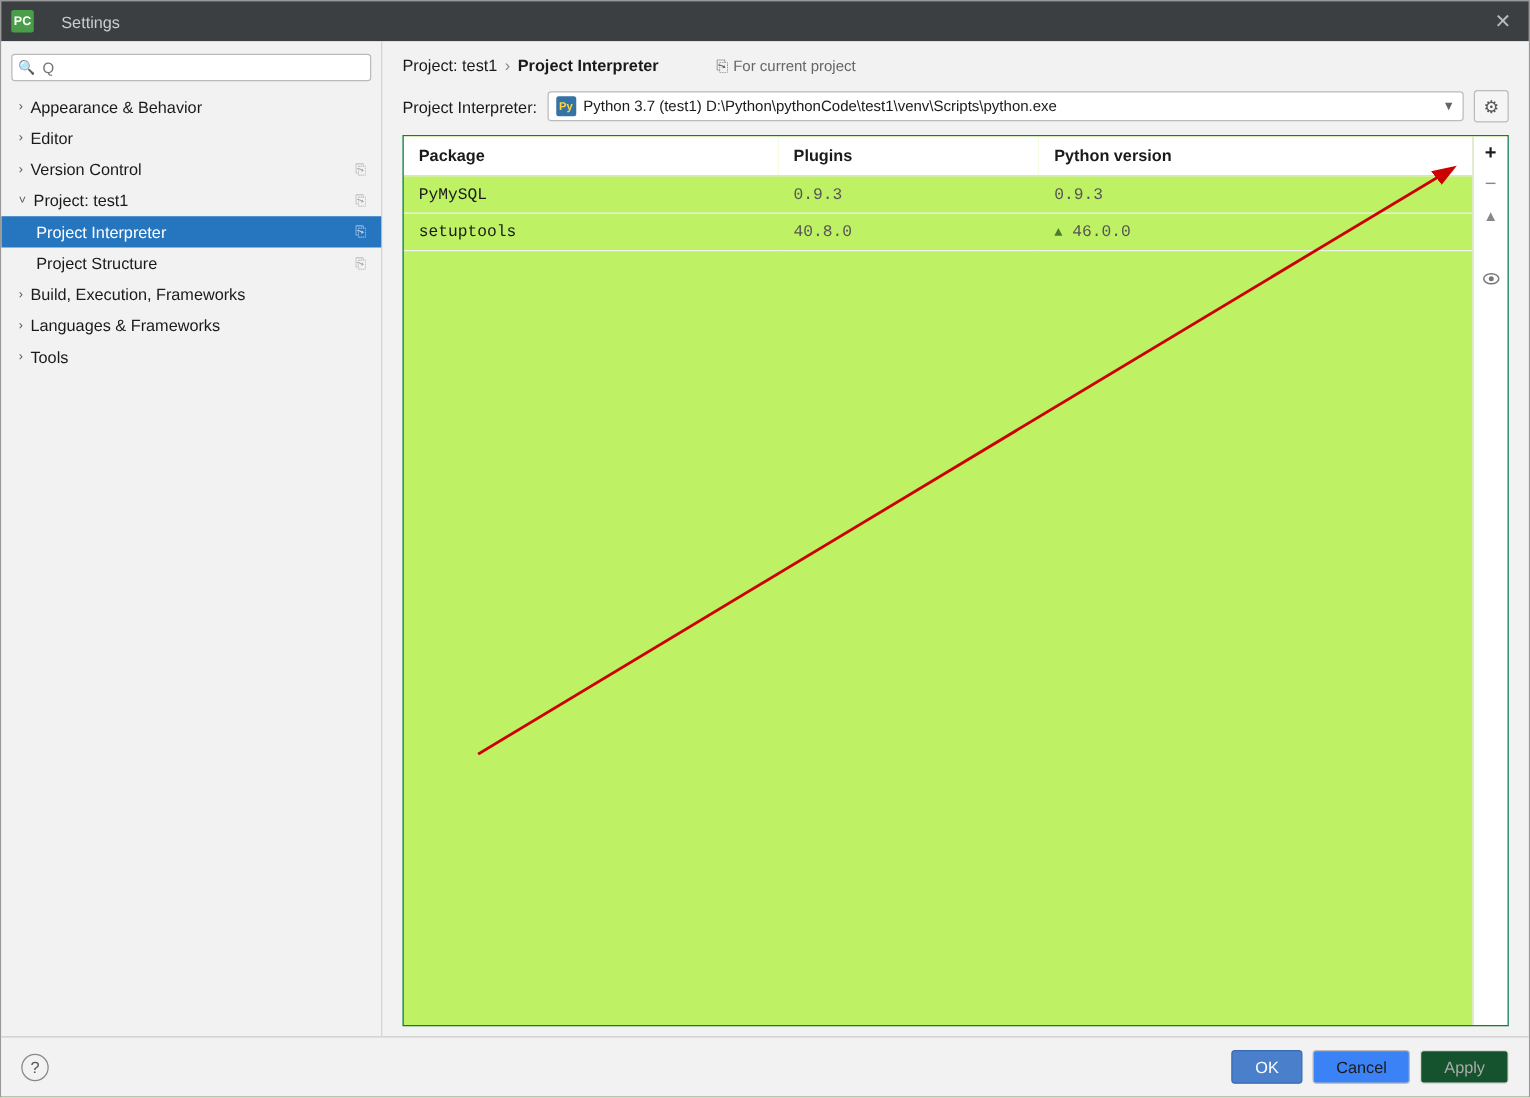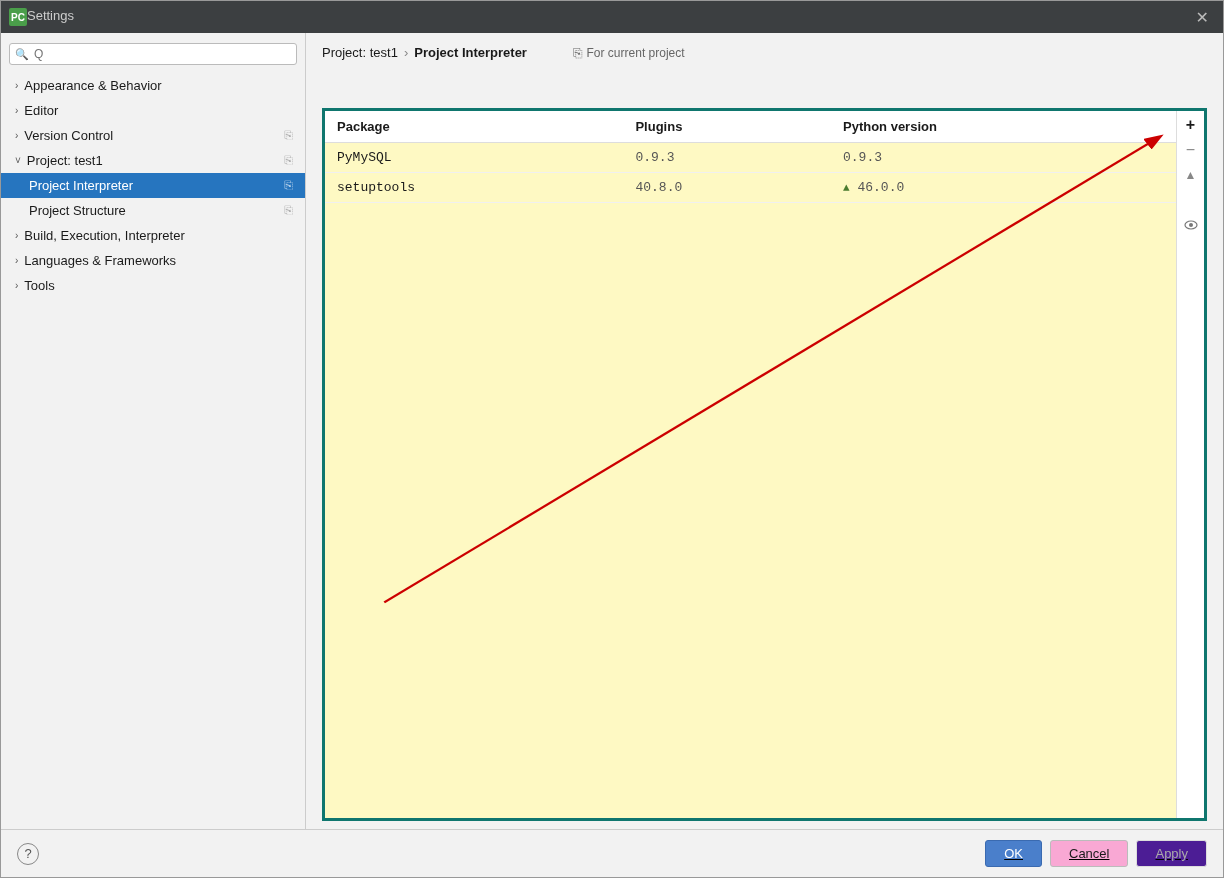--- a/index.html
+++ b/index.html
@@ -27,21 +27,22 @@
       display: flex;
       align-items: center;
       justify-content: space-between;
       padding: 0 8px;
       height: 32px;
       flex-shrink: 0;
     }
 
     .titlebar-left {
       display: flex;
-      gap: 0;
+      align-items: center;
+      gap: 22px;
     }
 
     .titlebar-icon {
       width: 18px;
       height: 18px;
       background: #4a9e4a;
       border-radius: 2px;
       display: flex;
       align-items: center;
       justify-content: center;
@@ -230,26 +231,25 @@
       align-items: center;
       justify-content: center;
       cursor: pointer;
       font-size: 14px;
       color: #555;
     }
 
     
     .table-container {
       flex: 1;
-      background: #fef9c3;
-      border: 3px solid #0f766e;
+      background: #bef264;
+      border: 1px solid #0f766e;
       display: flex;
       overflow: hidden;
       position: relative;
-      margin-top: 36px;
     }
 
     .packages-table {
       flex: 1;
       overflow: auto;
     }
 
     table {
       width: 100%;
       border-collapse: collapse;
@@ -343,42 +343,41 @@
       font-size: 13px;
       cursor: pointer;
       display: flex;
       align-items: center;
       justify-content: center;
     }
 
     .bottom-bar-right {
       display: flex;
       gap: 8px;
-      text-decoration: underline;
     }
 
     .btn {
       padding: 5px 18px;
       border-radius: 3px;
       font-size: 13px;
       cursor: pointer;
       border: 1px solid #bbb;
-      background: #f9a8d4;
+      background: #3b82f6;
       color: #1a1a1a;
     }
 
     .btn.primary {
       background: #4a7fcb;
       color: white;
       border-color: #3a6ab0;
     }
 
     .btn.disabled {
       color: #aaa;
-      background: #4c1d95;
+      background: #14532d;
       border-color: #ddd;
       cursor: default;
     }
 
     
     .annotation-overlay {
       position: absolute;
       top: 0;
       left: 0;
       width: 100%;
@@ -431,21 +430,21 @@
       <div class="nav-item selected nav-sub">
         <span>Project Interpreter</span>
         <span class="copy-icon">⎘</span>
       </div>
       <div class="nav-item nav-sub">
         <span>Project Structure</span>
         <span class="copy-icon">⎘</span>
       </div>
       <div class="nav-item">
         <span class="arrow">›</span>
-        <span>Build, Execution, Interpreter</span>
+        <span>Build, Execution, Frameworks</span>
       </div>
       <div class="nav-item">
         <span class="arrow">›</span>
         <span>Languages &amp; Frameworks</span>
       </div>
       <div class="nav-item">
         <span class="arrow">›</span>
         <span>Tools</span>
       </div>
     </div>
@@ -455,20 +454,33 @@
       <div class="breadcrumb">
         <span>Project: test1</span>
         <span class="sep">›</span>
         <span class="current">Project Interpreter</span>
         <span class="for-project">
           <span>⎘</span>
           <span>For current project</span>
         </span>
       </div>
 
+      <div class="interpreter-row">
+        <span class="interpreter-label">Project Interpreter:</span>
+        <div class="interpreter-select">
+          <div class="python-icon">
+            <span>Py</span>
+          </div>
+          <span class="select-text">Python 3.7 (test1)  D:\Python\pythonCode\test1\venv\Scripts\python.exe</span>
+          <span class="dropdown-arrow">▼</span>
+        </div>
+        <div class="interpreter-gear">
+          <span>⚙</span>
+        </div>
+      </div>
 
       <div class="table-container" style="position:relative;">
         <div class="packages-table">
           <table>
             <thead>
               <tr>
                 <th>Package</th>
                 <th>Plugins</th>
                 <th>Python version</th>
               </tr>

